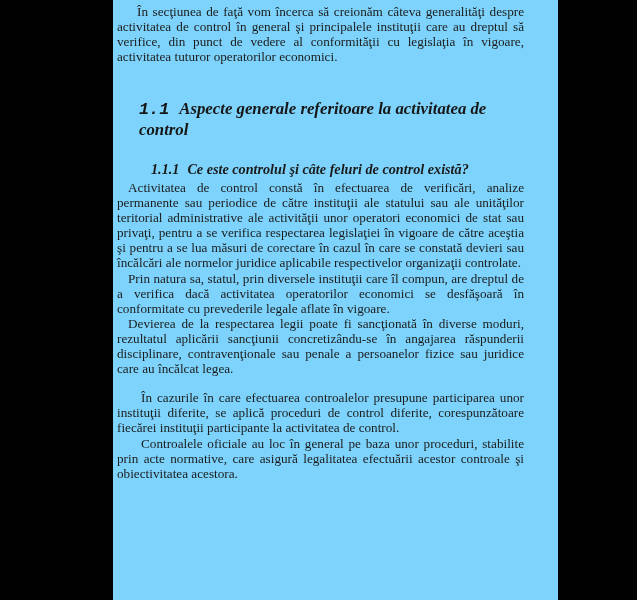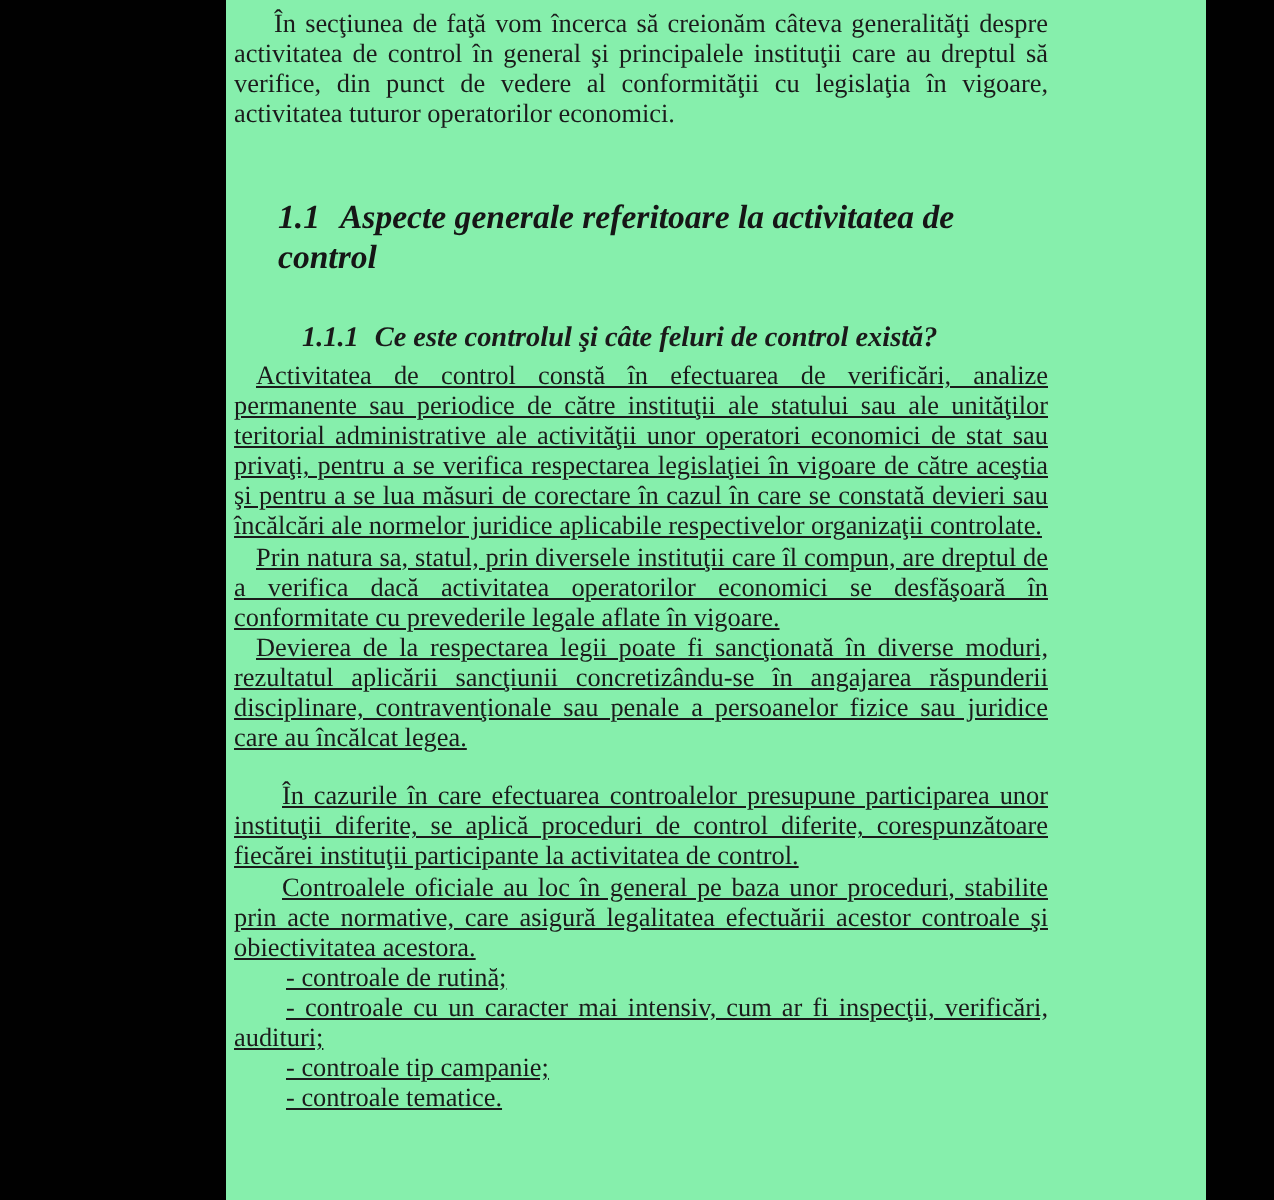--- a/index.html
+++ b/index.html
@@ -11,22 +11,22 @@
     font-family: "Liberation Serif", "DejaVu Serif", serif;
   }
   .letterbox {
     position: absolute; top: 0; height: 600px; background: #010101;
   }
   .letterbox.left  { left: 0;  width: 113px; }
   .letterbox.right { left: 534px; width: 103px; }
   .page {
     position: absolute;
     left: 113px; top: 0;
-    width: 490px; height: 600px;
-    background: #86efac;
+    width: 445px; height: 600px;
+    background: #7dd3fc;
     color: #1b1b1b;
   }
   .intro {
     position: absolute; top: 4px; left: 4px; width: 407px;
   }
   p.body {
     margin: 0;
     font-size: 13.2px;
     line-height: 15.1px;
     text-align: justify;
@@ -35,31 +35,31 @@
   .indent-sm { text-indent: 11px; }
   .indent-md { text-indent: 20px; }
   .indent-lg { text-indent: 24px; }
   .h-section {
     position: absolute; top: 99px; left: 26px; width: 390px;
     font-style: italic; font-weight: 600;
     font-size: 16.8px; line-height: 20px;
     color: #161616;
     margin: 0;
   }
-  .h-section .num { display: inline-block; margin-right: 10px; }
+  .h-section .num { display: inline-block; margin-right: 10px; font-family: Liberation Mono, monospace; }
   .h-subsection {
     position: absolute; top: 145px; left: 22px; width: 394px;
     font-style: italic; font-weight: 600;
     font-size: 14.2px; line-height: 17px;
     color: #1a1a1a;
     margin: 16px;
   }
   .h-subsection .num { display: inline-block; margin-right: 8px; }
   .flow {
-    position: absolute; top: 180px; left: 4px; width: 407px; text-decoration: underline;
+    position: absolute; top: 180px; left: 4px; width: 407px;
   }
   .section-gap { height: 14px; }
   .control-list p.body { text-indent: 26px; text-align: justify; }
 </style>
 </head>
 <body>
 
 <div class="letterbox left"></div>
 <div class="letterbox right"></div>
 
@@ -81,21 +81,15 @@
 
     <p class="body indent-sm">Devierea de la respectarea legii poate fi sancţionată în diverse moduri, rezultatul aplicării sancţiunii concretizându-se în angajarea răspunderii disciplinare, contravenţionale sau penale a persoanelor fizice sau juridice care au încălcat legea.</p>
 
     <div class="section-gap"></div>
 
     <p class="body indent-lg">În cazurile în care efectuarea controalelor presupune participarea unor instituţii diferite, se aplică proceduri de control diferite, corespunzătoare fiecărei instituţii participante la activitatea de control.</p>
 
     <p class="body indent-lg">Controalele oficiale au loc în general pe baza unor proceduri, stabilite prin acte normative, care asigură legalitatea efectuării acestor controale şi obiectivitatea acestora.</p>
 
 
-    <div class="control-list">
-      <p class="body">- controale de rutină;</p>
-      <p class="body">- controale cu un caracter mai intensiv, cum ar fi inspecţii, verificări, audituri;</p>
-      <p class="body">- controale tip campanie;</p>
-      <p class="body">- controale tematice.</p>
-    </div>
 
   </div>
 </div>
 
 </body></html>

